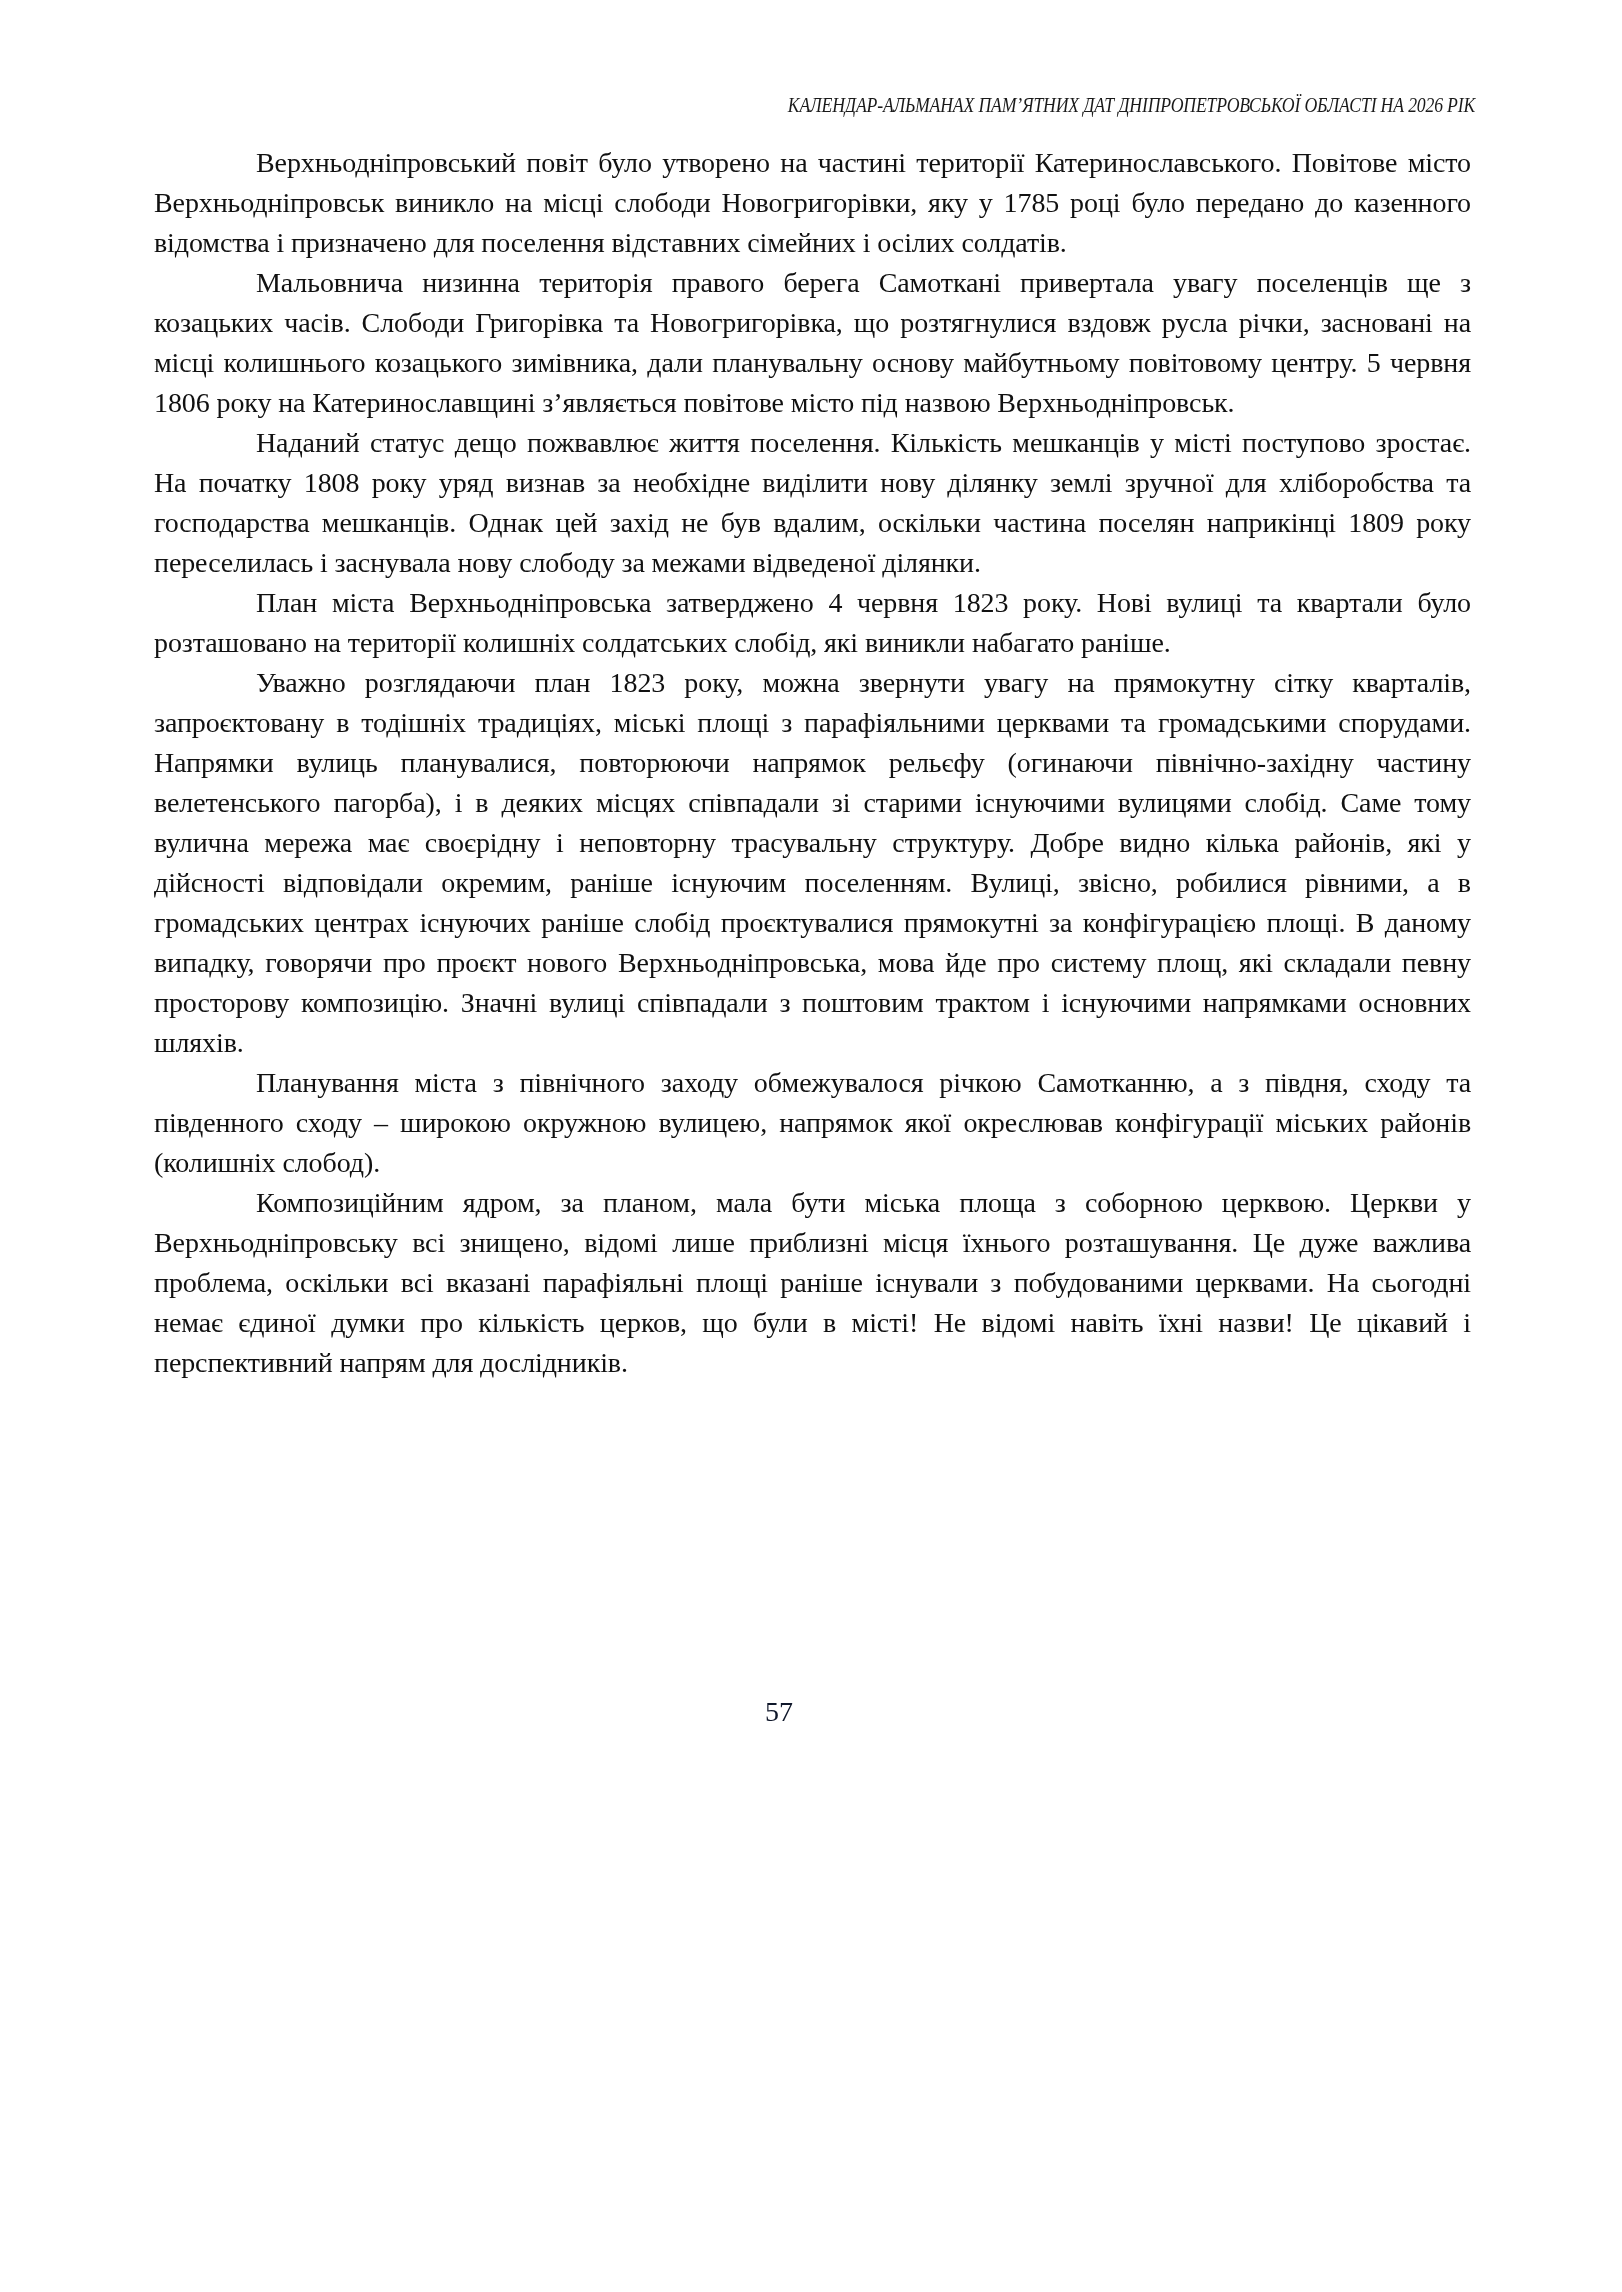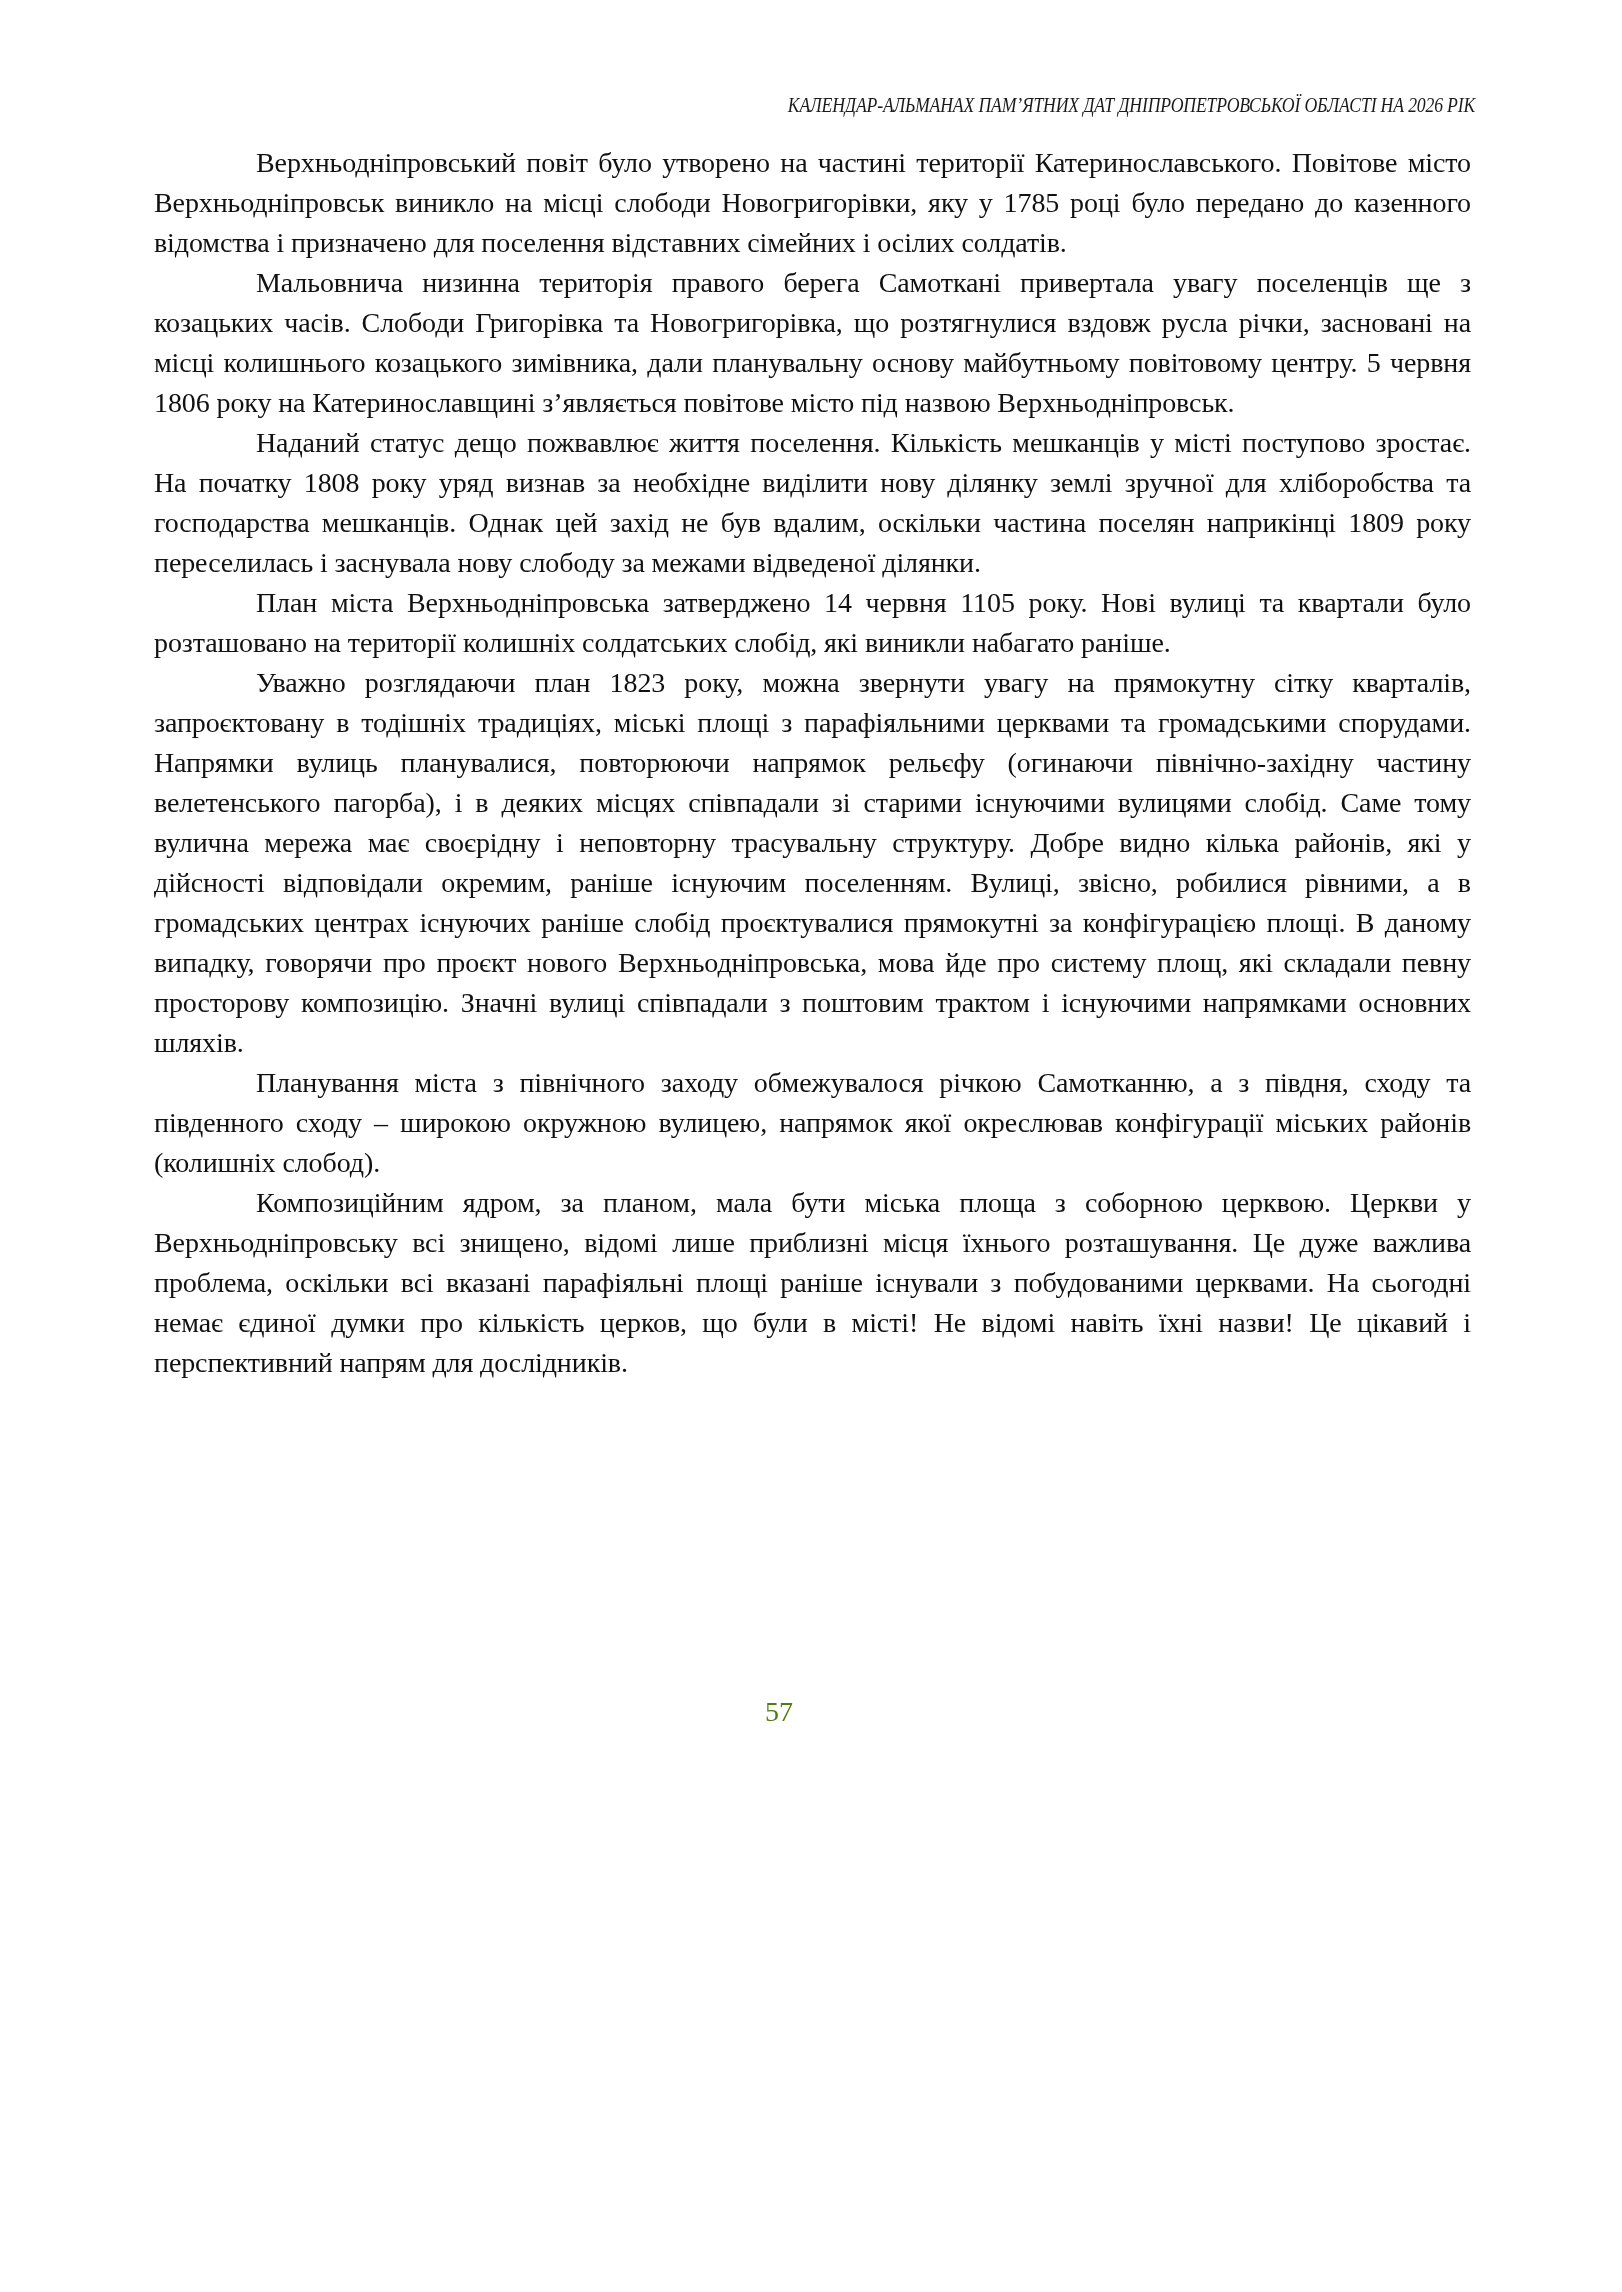--- a/index.html
+++ b/index.html
@@ -41,32 +41,32 @@
       text-indent: 102px;
       hyphens: manual;
       letter-spacing: -0.1px;
       font-family: Liberation Serif, serif;
     }
     .page-number {
       position: absolute;
       top: 1696px;
       left: 765px;
       font-size: 28px;
-      color: #4d7c0f;
+      color: #0f172a;
     }
   </style>
 </head>
 <body>
 
 <div class="running-header">КАЛЕНДАР-АЛЬМАНАХ ПАМ’ЯТНИХ ДАТ ДНІПРОПЕТРОВСЬКОЇ ОБЛАСТІ НА 2026 РІК</div>
 
 <div class="body-text">
   <p class="para">Верхньодніпровський повіт було утворено на частині території Катеринославського. Повітове місто Верхньодніпровськ виникло на місці слободи Новогригорівки, яку у 1785 році було передано до казенного відомства і призначено для поселення відставних сімейних і осі­лих солдатів.</p>
   <p class="para">Мальовнича низинна територія правого берега Самоткані привертала увагу поселен­ців ще з козацьких часів. Слободи Григорівка та Новогригорівка, що розтягнулися вздовж русла річки, засновані на місці колишнього козацького зимівника, дали планувальну основу майбутньому повітовому центру. 5 червня 1806 року на Катеринославщині з’являється пові­тове місто під назвою Верхньодніпровськ.</p>
   <p class="para">Наданий статус дещо пожвавлює життя поселення. Кількість мешканців у місті пос­тупово зростає. На початку 1808 року уряд визнав за необхідне виділити нову ділянку землі зручної для хліборобства та господарства мешканців. Однак цей захід не був вдалим, оскіль­ки частина поселян наприкінці 1809 року переселилась і заснувала нову слободу за межами відведеної ділянки.</p>
-  <p class="para">План міста Верхньодніпровська затверджено 14 червня 1105 року. Нові вулиці та ква­ртали було розташовано на території колишніх солдатських слобід, які виникли набагато раніше.</p>
+  <p class="para">План міста Верхньодніпровська затверджено 4 червня 1823 року. Нові вулиці та ква­ртали було розташовано на території колишніх солдатських слобід, які виникли набагато раніше.</p>
   <p class="para">Уважно розглядаючи план 1823 року, можна звернути увагу на прямокутну сітку ква­рталів, запроєктовану в тодішніх традиціях, міські площі з парафіяльними церквами та громадськими спорудами. Напрямки вулиць планувалися, повторюючи напрямок рельєфу (огинаючи північно-західну частину велетенського пагорба), і в деяких місцях співпадали зі старими існуючими вулицями слобід. Саме тому вулична мережа має своєрідну і неповтор­ну трасувальну структуру. Добре видно кілька районів, які у дійсності відповідали окремим, раніше існуючим поселенням. Вулиці, звісно, робилися рівними, а в громадських центрах існуючих раніше слобід проєктувалися прямокутні за конфігурацією площі. В даному випа­дку, говорячи про проєкт нового Верхньодніпровська, мова йде про систему площ, які скла­дали певну просторову композицію. Значні вулиці співпадали з поштовим трактом і існую­чими напрямками основних шляхів.</p>
   <p class="para">Планування міста з північного заходу обмежувалося річкою Самотканню, а з півдня, сходу та південного сходу – широкою окружною вулицею, напрямок якої окреслював конфі­гурації міських районів (колишніх слобод).</p>
   <p class="para">Композиційним ядром, за планом, мала бути міська площа з соборною церквою. Це­ркви у Верхньодніпровську всі знищено, відомі лише приблизні місця їхнього розташування. Це дуже важлива проблема, оскільки всі вказані парафіяльні площі раніше існували з побу­дованими церквами. На сьогодні немає єдиної думки про кількість церков, що були в місті! Не відомі навіть їхні назви! Це цікавий і перспективний напрям для дослідників.</p>
 </div>
 
 <div class="page-number">57</div>
 
 
 </body></html>

